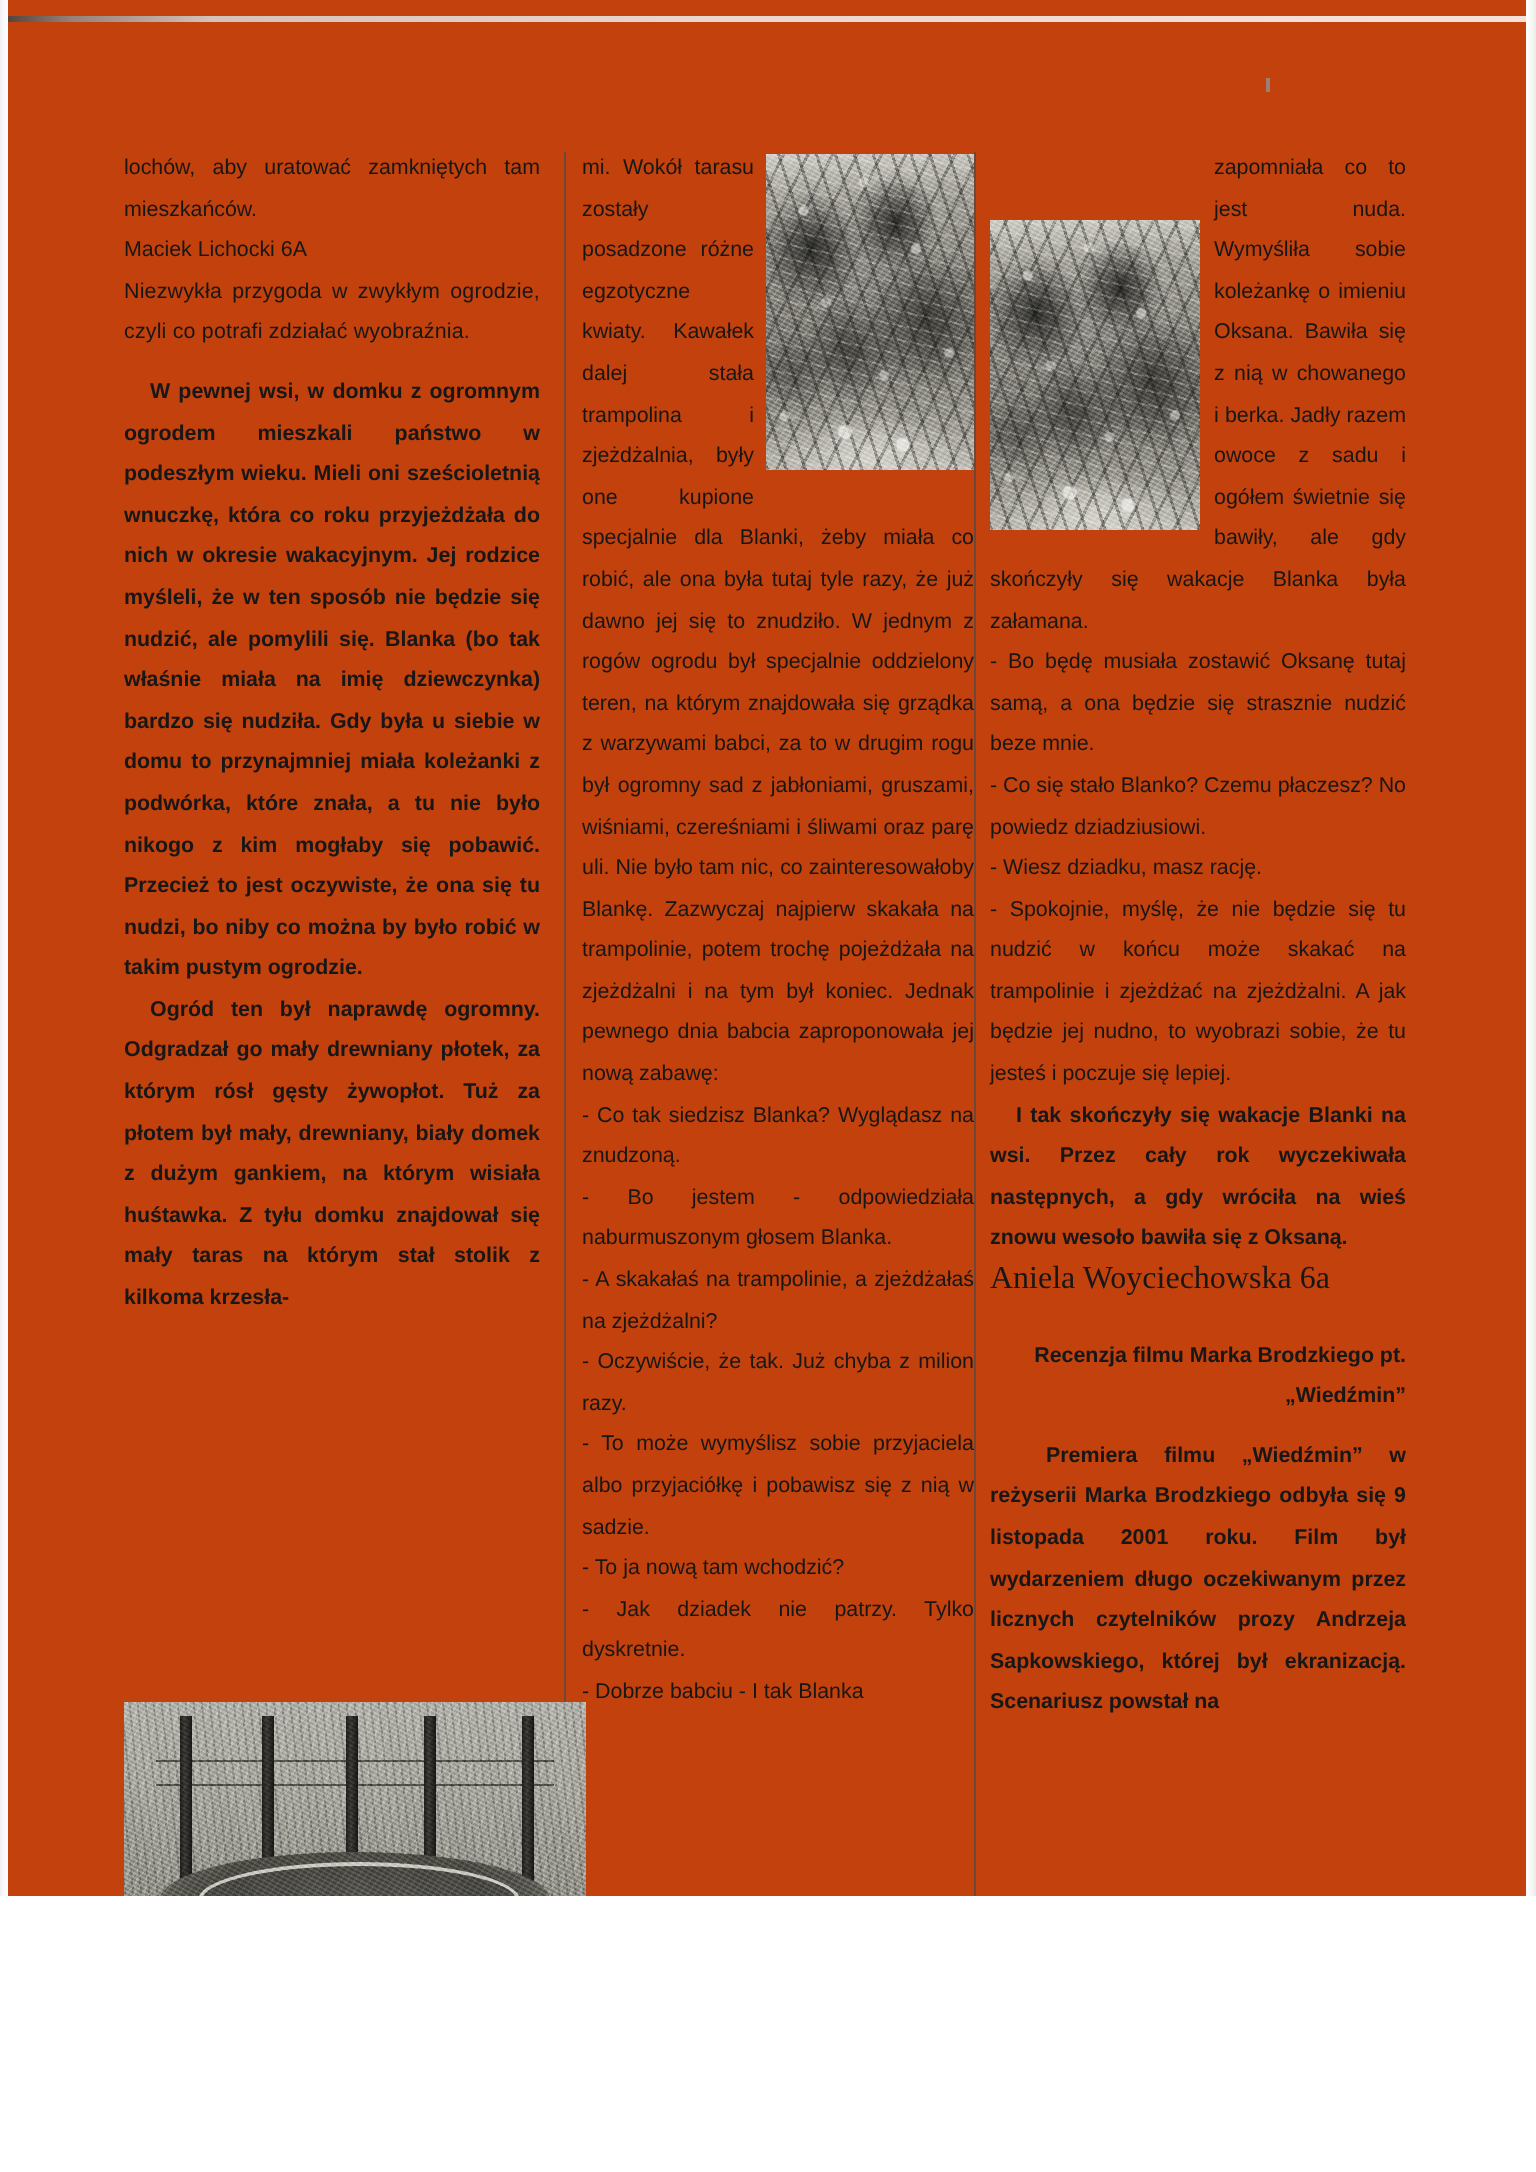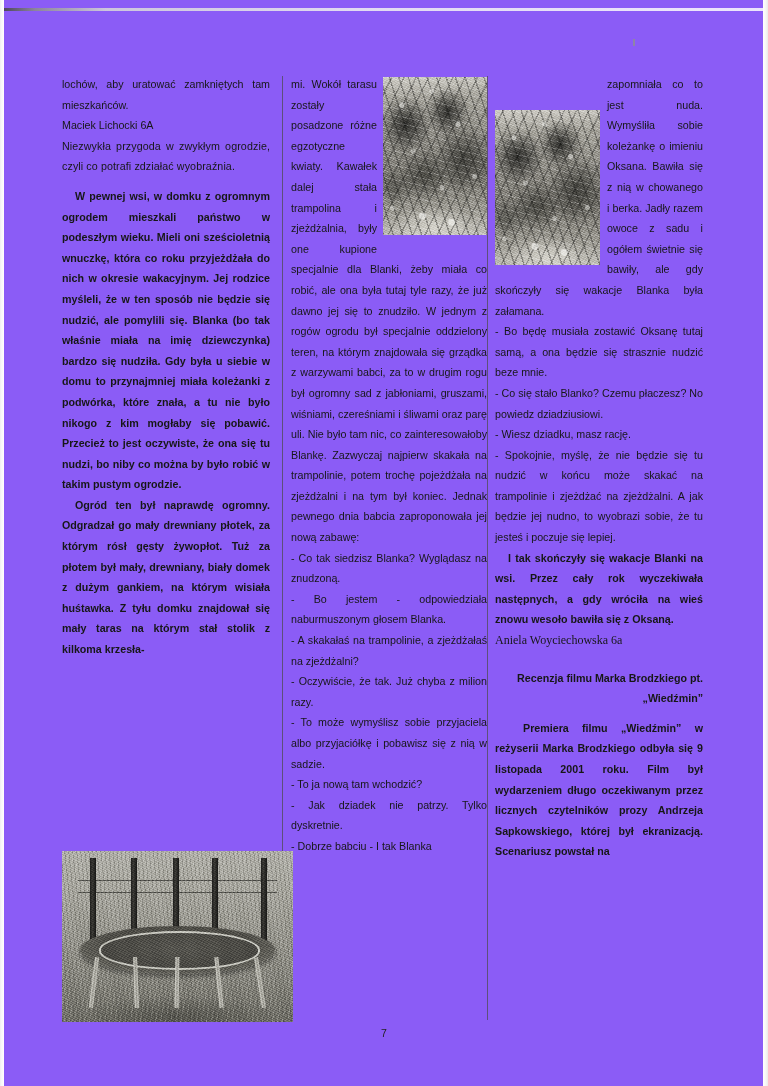--- a/index.html
+++ b/index.html
@@ -6,22 +6,22 @@
     margin: 0;
     padding: 0;
     background: #ffffff;
   }
   body {
     font-family: "Liberation Sans", sans-serif;
   }
   #page {
     position: relative;
     width: 768px;
-    height: 1086px;
-    background: #8b5cf6;
+    height: 948px;
+    background: #c2410c;
     overflow: hidden;
   }
   
   .scan-edge-top {
     position: absolute;
     top: 8px; left: 0;
     width: 880px; height: 3px;
     background: linear-gradient(to right, #3a3a3a 0%, #8c8c8c 4%, #d8d8d8 12%, #f0f0f0 40%, #fbfbfb 75%, #ffffff 100%);
     opacity: .85;
   }
@@ -72,21 +72,21 @@
   .p-indent { text-indent: 13px; font-weight: bold; }
   .p-plain  { text-indent: 0; }
   .speaker  { text-indent: 0; }
   .byline {
     text-indent: 0;
     font-family: "Liberation Sans", sans-serif;
   }
   .byline-serif {
     text-indent: 0;
     font-family: "Liberation Serif", serif;
-    font-size: 12px;
+    font-size: 16px;
   }
   .headline {
     text-indent: 0;
     font-weight: normal;
     text-align: justify;
     letter-spacing: .1px;
   }
   .headline-left {
     text-indent: 0;
     font-weight: bold;

